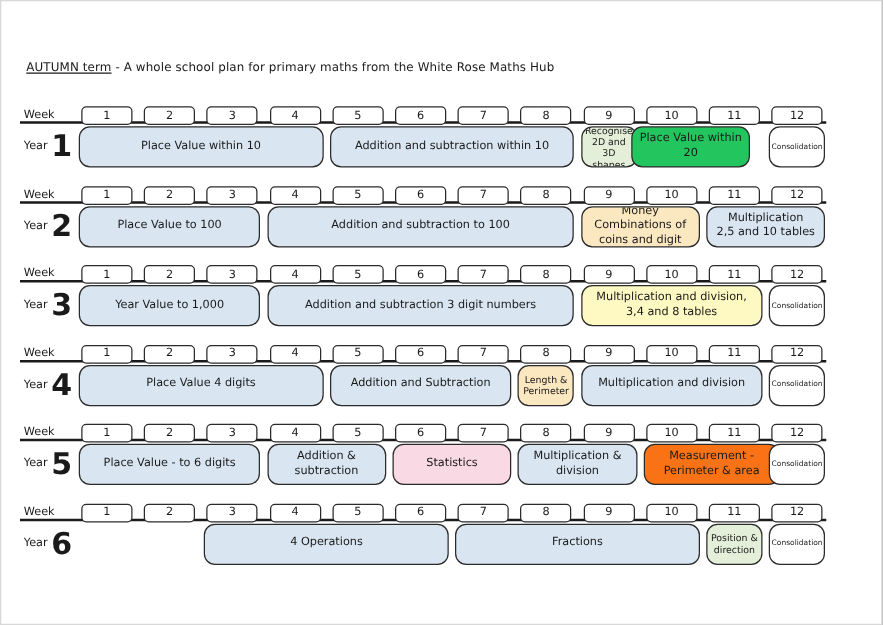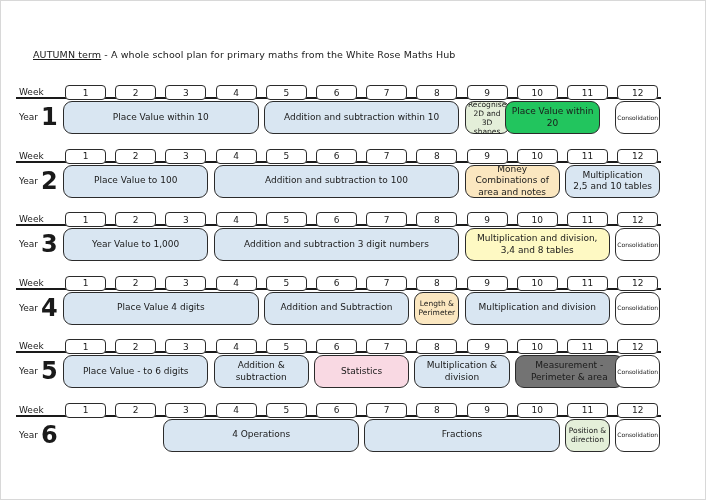--- a/index.html
+++ b/index.html
@@ -11,21 +11,21 @@
     font-family:"DejaVu Sans", sans-serif;
     color:#1a1a1a;
     overflow:hidden;
     border:1px solid #d8d8d8;
     box-sizing:border-box;
   }
   .title {
     position:absolute; left:20px; top:48px;
     font-size:9.5px; letter-spacing:0.1px; white-space:nowrap;
   }
-  .title .u { text-decoration:underline;margin-left:12px; }
+  .title .u { text-decoration:underline; }
   .year-section { position:absolute; left:0; width:706px; height:63px; }
   .week-label { position:absolute; left:18px; top:2px; font-size:9px; }
   .hline {
     position:absolute; left:15px; top:12px;
     width:645px; height:2px; background:#1a1a1a; z-index:1;
   }
   .week-box {
     position:absolute; top:0; width:41px; height:15px;
     background:#ffffff; border:1.3px solid #2b2b2b; border-radius:4px;
     display:flex; align-items:center; justify-content:center;
@@ -99,21 +99,21 @@
         <div class="week-box" style="left: 566px;">11</div>
         <div class="week-box" style="left: 616.2px;">12</div>
         <div class="year-label">
           <span class="year-word">Year</span>
           <span class="year-num">2</span>
         </div>
         <div class="block" style="left: 62px; width: 145.4px; background: rgb(217, 230, 242);">Place Value to 100</div>
         <div class="block" style="left: 212.6px; width: 245.8px; background: rgb(217, 230, 242);">Addition and subtraction to 100</div>
         <div class="block" style="left: 463.6px; width: 95.2px; background: rgb(251, 231, 192);">Money
 Combinations of
-area and notes</div>
+coins and digit</div>
         <div class="block" style="left: 564px; width: 95.2px; background: rgb(217, 230, 242);">Multiplication
 2,5 and 10 tables</div>
       </div>
       <div class="year-section" style="top: 211px;">
         <div class="week-label">Week</div>
         <div class="hline"></div>
         <div class="week-box" style="left: 64px;">1</div>
         <div class="week-box" style="left: 114.2px;">2</div>
         <div class="week-box" style="left: 164.4px;">3</div>
         <div class="week-box" style="left: 214.6px;">4</div>
@@ -179,21 +179,21 @@
         <div class="year-label">
           <span class="year-word">Year</span>
           <span class="year-num">5</span>
         </div>
         <div class="block" style="left: 62px; width: 145.4px; background: rgb(217, 230, 242);">Place Value - to 6 digits</div>
         <div class="block" style="left: 212.6px; width: 95.2px; background: rgb(217, 230, 242); text-align: center;">Addition &amp;
 subtraction</div>
         <div class="block" style="left: 313px; width: 95.2px; background: rgb(249, 217, 227);">Statistics</div>
         <div class="block" style="left: 413.4px; width: 95.2px; background: rgb(217, 230, 242);">Multiplication &amp;
 division</div>
-        <div class="block" style="left: 513.8px; width: 109px; background: #737373;">Measurement -
+        <div class="block" style="left: 513.8px; width: 109px; background: #f97316;">Measurement -
 Perimeter &amp; area</div>
         <div class="block tiny" style="left: 614.2px; width: 45px; background: rgb(255, 255, 255);">Consolidation</div>
       </div>
       <div class="year-section" style="top: 401.5px;">
         <div class="week-label">Week</div>
         <div class="hline"></div>
         <div class="week-box" style="left: 64px;">1</div>
         <div class="week-box" style="left: 114.2px;">2</div>
         <div class="week-box" style="left: 164.4px;">3</div>
         <div class="week-box" style="left: 214.6px;">4</div>

